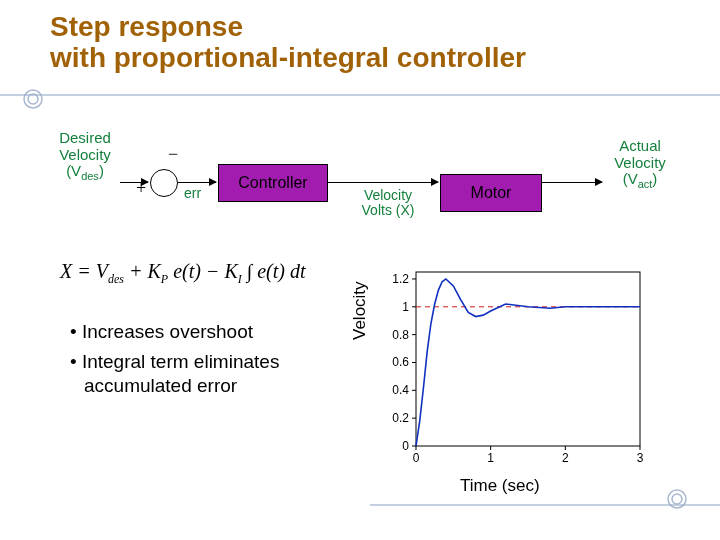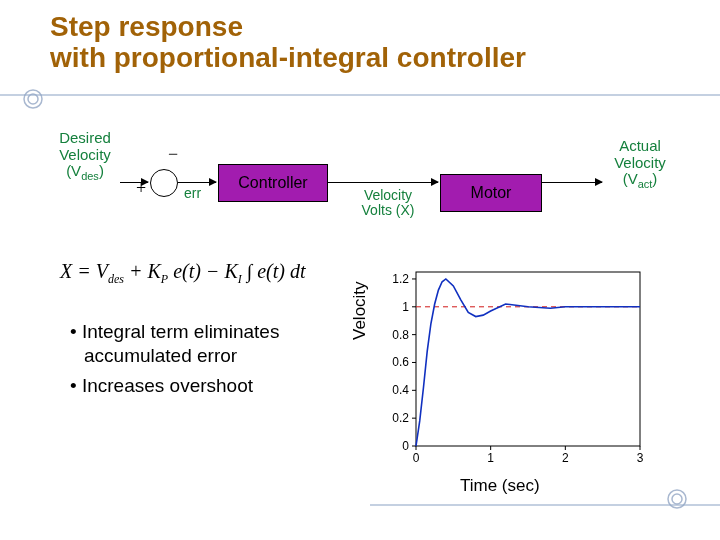--- a/index.html
+++ b/index.html
@@ -89,22 +89,22 @@
     <span>Actual</span><br><span>Velocity</span><br>
     <span>(V</span><span class="sub">act</span><span>)</span>
   </div>
 </div>
 
 <div class="eq">
   <span>X = V</span><span class="sub2">des</span><span> + K</span><span class="sub2">P</span><span> e(t) − K</span><span class="sub2">I</span><span> ∫ e(t) dt</span>
 </div>
 
 <div class="bullets">
+  <div>• Increases overshoot</div>
   <div>• Integral term eliminates accumulated error</div>
-  <div>• Increases overshoot</div>
 </div>
 
 <svg class="chart" viewBox="0 0 270 210">
   <g id="chart-g">
         <rect x="38" y="8" width="224" height="174" fill="none" stroke="#000" stroke-width="1"></rect>
         <line x1="38" y1="182" x2="38" y2="186" stroke="#000"></line>
         <text x="38" y="198" text-anchor="middle" font-size="12" fill="#000">0</text>
         <line x1="112.66666666666666" y1="182" x2="112.66666666666666" y2="186" stroke="#000"></line>
         <text x="112.66666666666666" y="198" text-anchor="middle" font-size="12" fill="#000">1</text>
         <line x1="187.33333333333331" y1="182" x2="187.33333333333331" y2="186" stroke="#000"></line>

